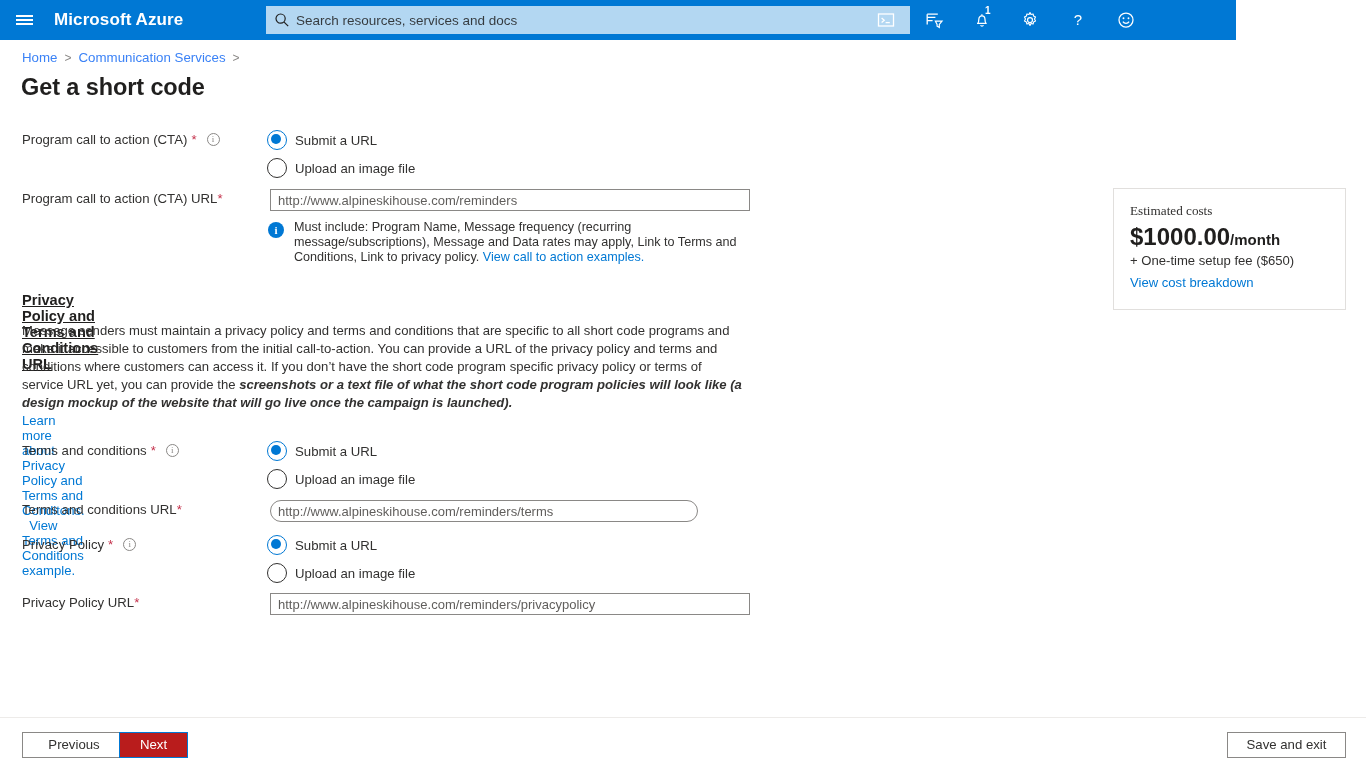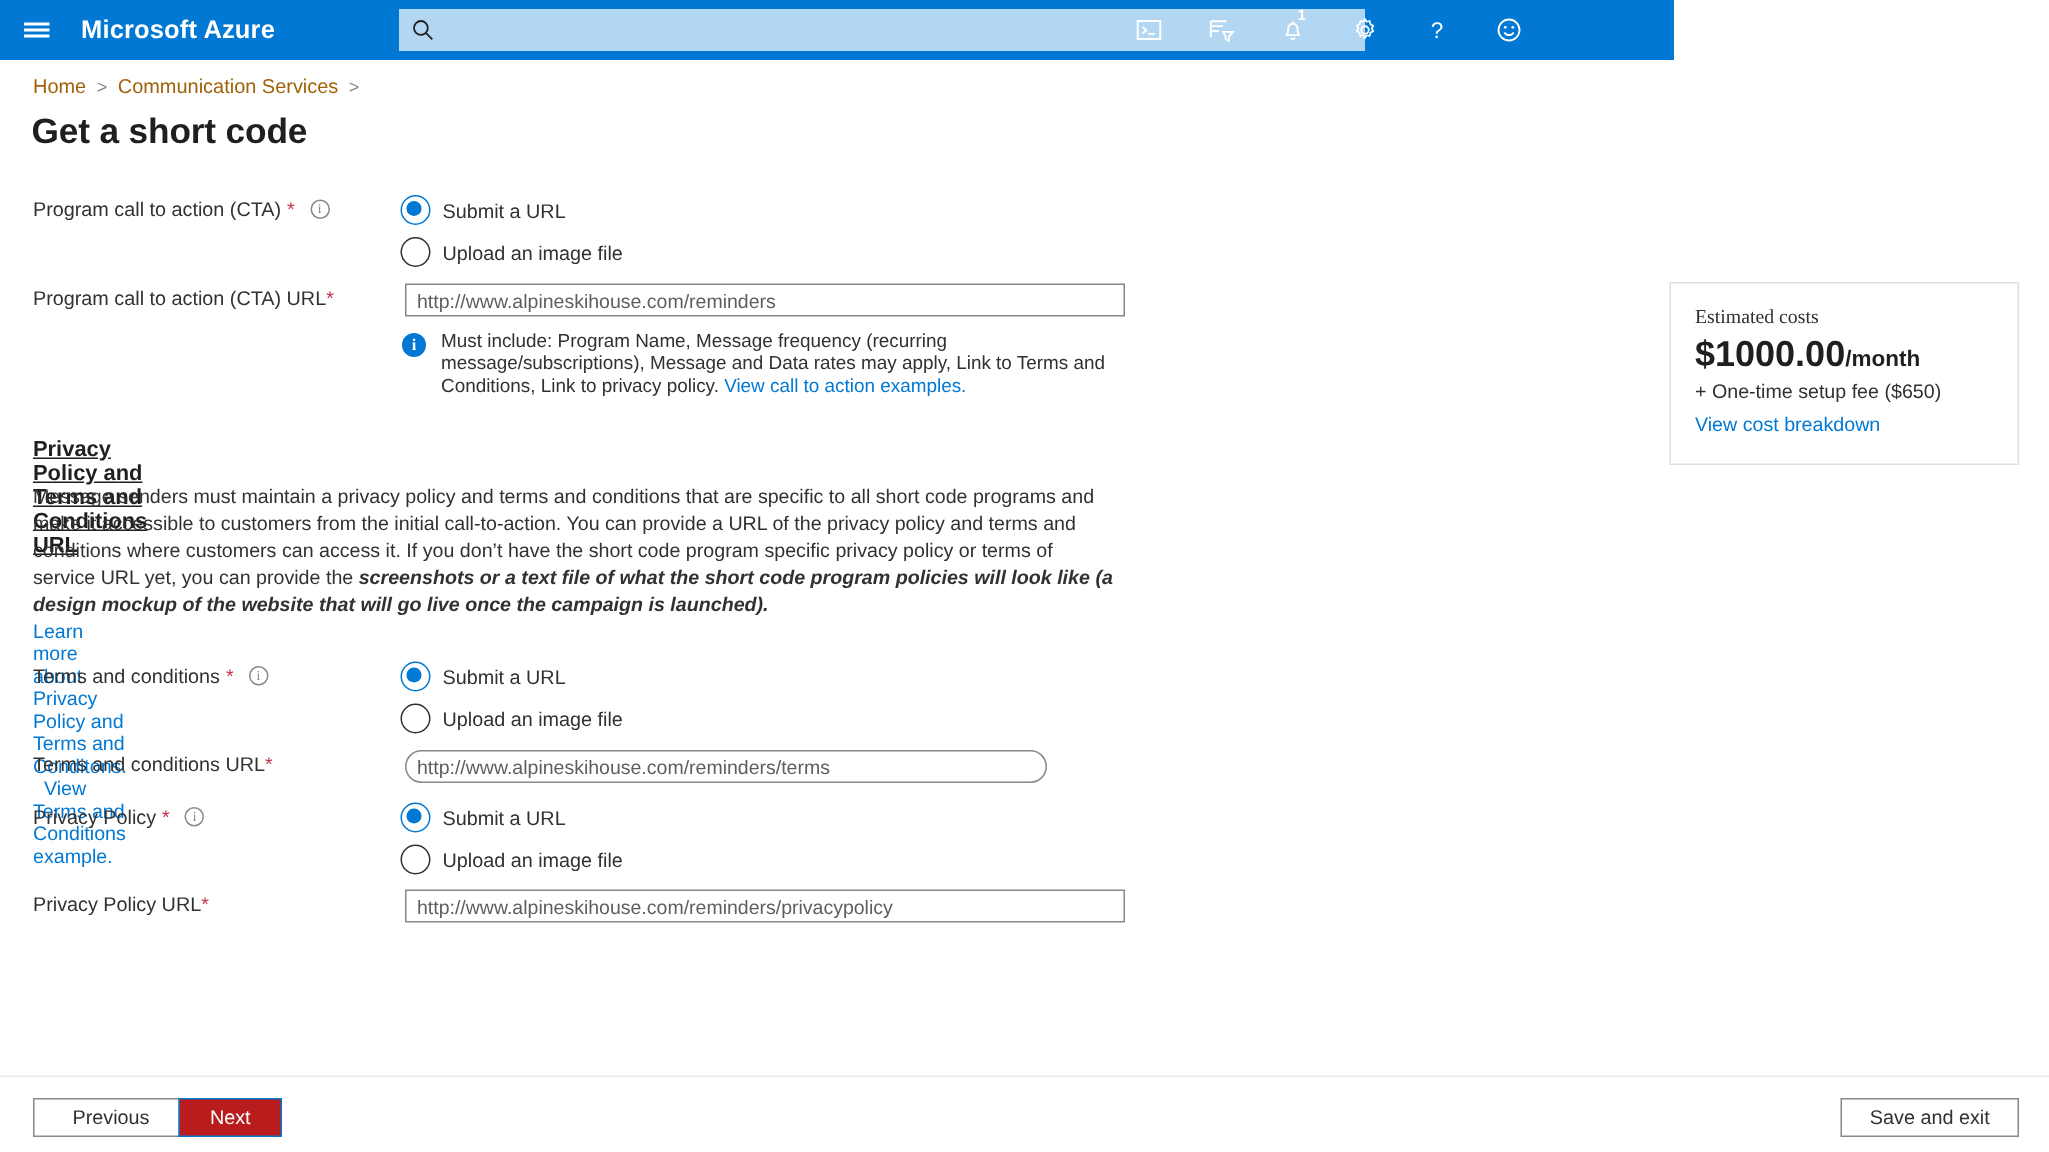--- a/index.html
+++ b/index.html
@@ -12,21 +12,21 @@
     overflow: hidden;
     font-family: "Liberation Sans", sans-serif;
     background: #ffffff;
     color: #323130;
   }
 
   
   .topbar {
     position: absolute;
     top: 0; left: 0;
-    width: 1116px;
+    width: 1236px;
     height: 40px;
     background: #0078d4;
     display: flex;
     align-items: center;
   }
   .hamburger {
     width: 48px; height: 40px;
     display: flex; align-items: center; justify-content: center;
     cursor: pointer;
   }
@@ -161,21 +161,21 @@
 
   
   .breadcrumb {
     position: absolute;
     top: 50px; left: 22px;
     font-size: 13.3px;
     display: flex;
     align-items: center;
   }
   .breadcrumb a {
-    color: #a16207;
+    color: #3b82f6;
     text-decoration: none;
     cursor: pointer;
   }
   .crumb-sep {
     color: #8a8886;
     margin: 0 7px;
     font-size: 12px;
   }
   .pagetitle {
     position: absolute;
@@ -409,20 +409,21 @@
 
   <div class="brand">Microsoft Azure</div>
 
   <div class="searchwrap">
     <span class="s-icon">
       <svg width="16" height="16" viewBox="0 0 16 16">
         <circle cx="6.6" cy="6.6" r="4.6" fill="none" stroke="#1f1f1f" stroke-width="1.2"></circle>
         <line x1="10.1" y1="10.1" x2="14.2" y2="14.2" stroke="#1f1f1f" stroke-width="1.2"></line>
       </svg>
     </span>
+    <input type="text" placeholder="Search resources, services and docs" style="">
   </div>
 
   <div class="topicons">
 
     <div class="ticon">
       <svg width="20" height="20" viewBox="0 0 20 20">
         <rect x="2.5" y="4" width="15" height="12" fill="none" stroke="#ffffff" stroke-width="1.3"></rect>
         <polyline points="5.6,8 8.2,10.2 5.6,12.4" fill="none" stroke="#ffffff" stroke-width="1.3"></polyline>
         <line x1="9.6" y1="12.6" x2="13.8" y2="12.6" stroke="#ffffff" stroke-width="1.3"></line>
       </svg>

